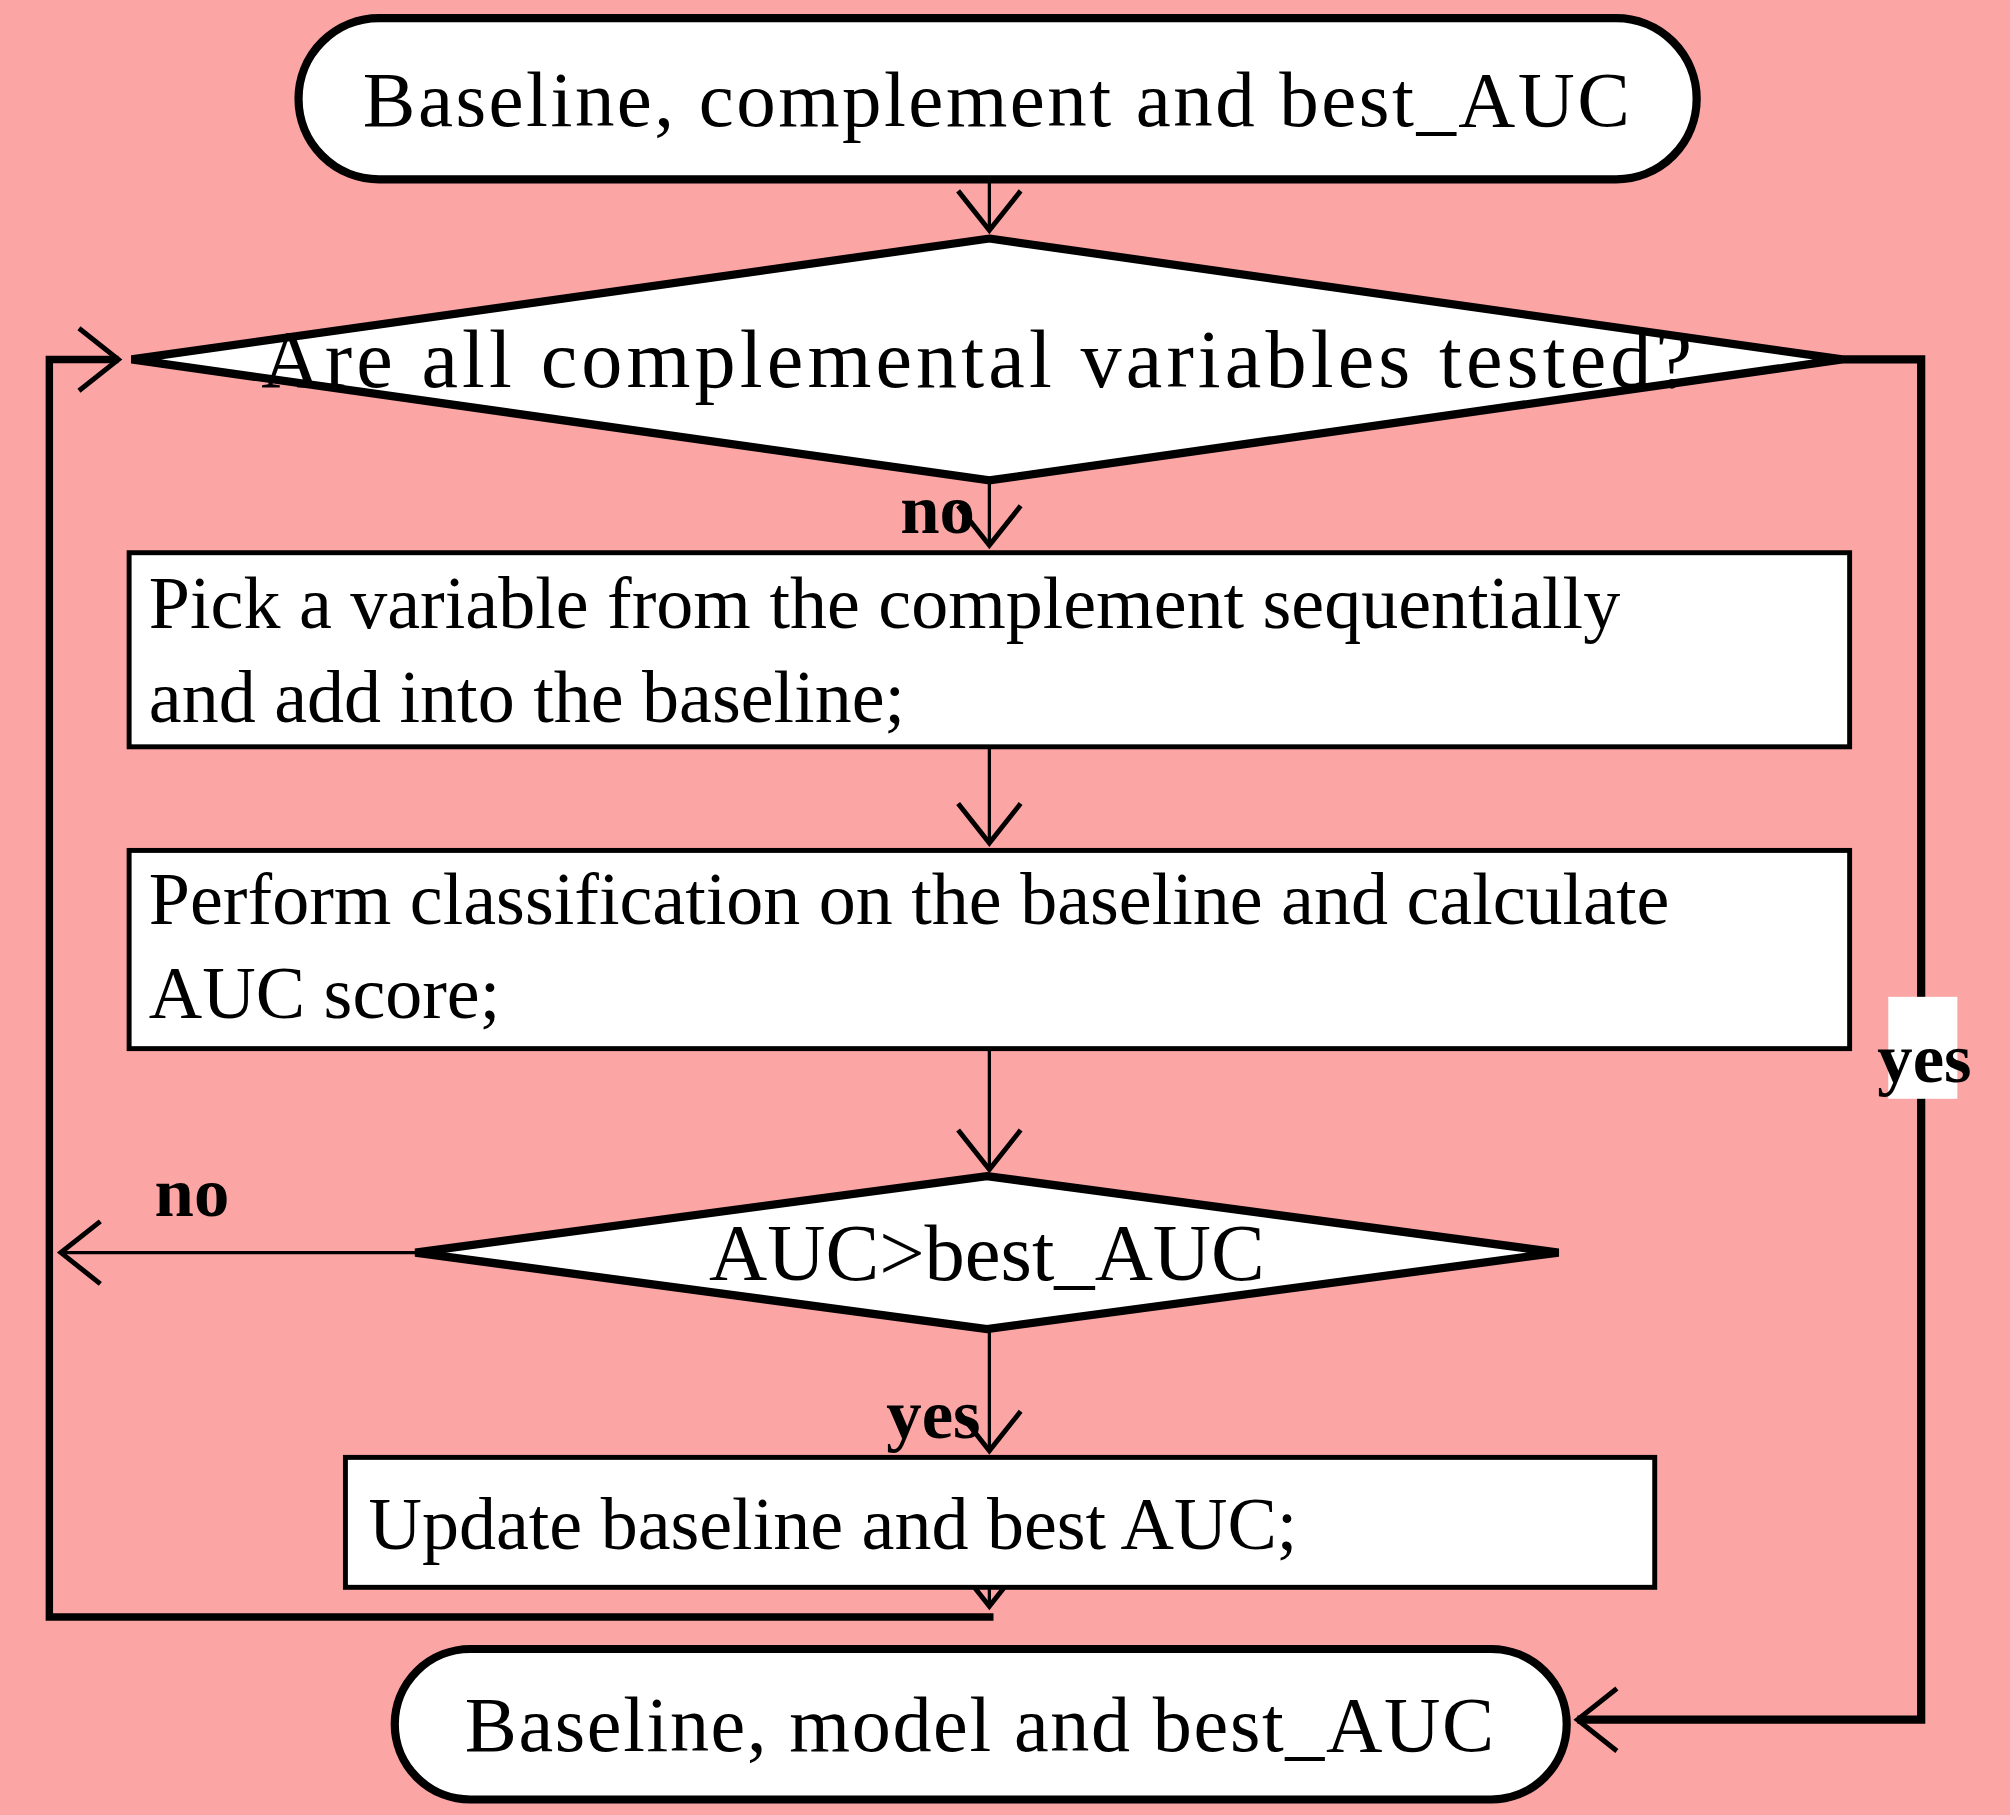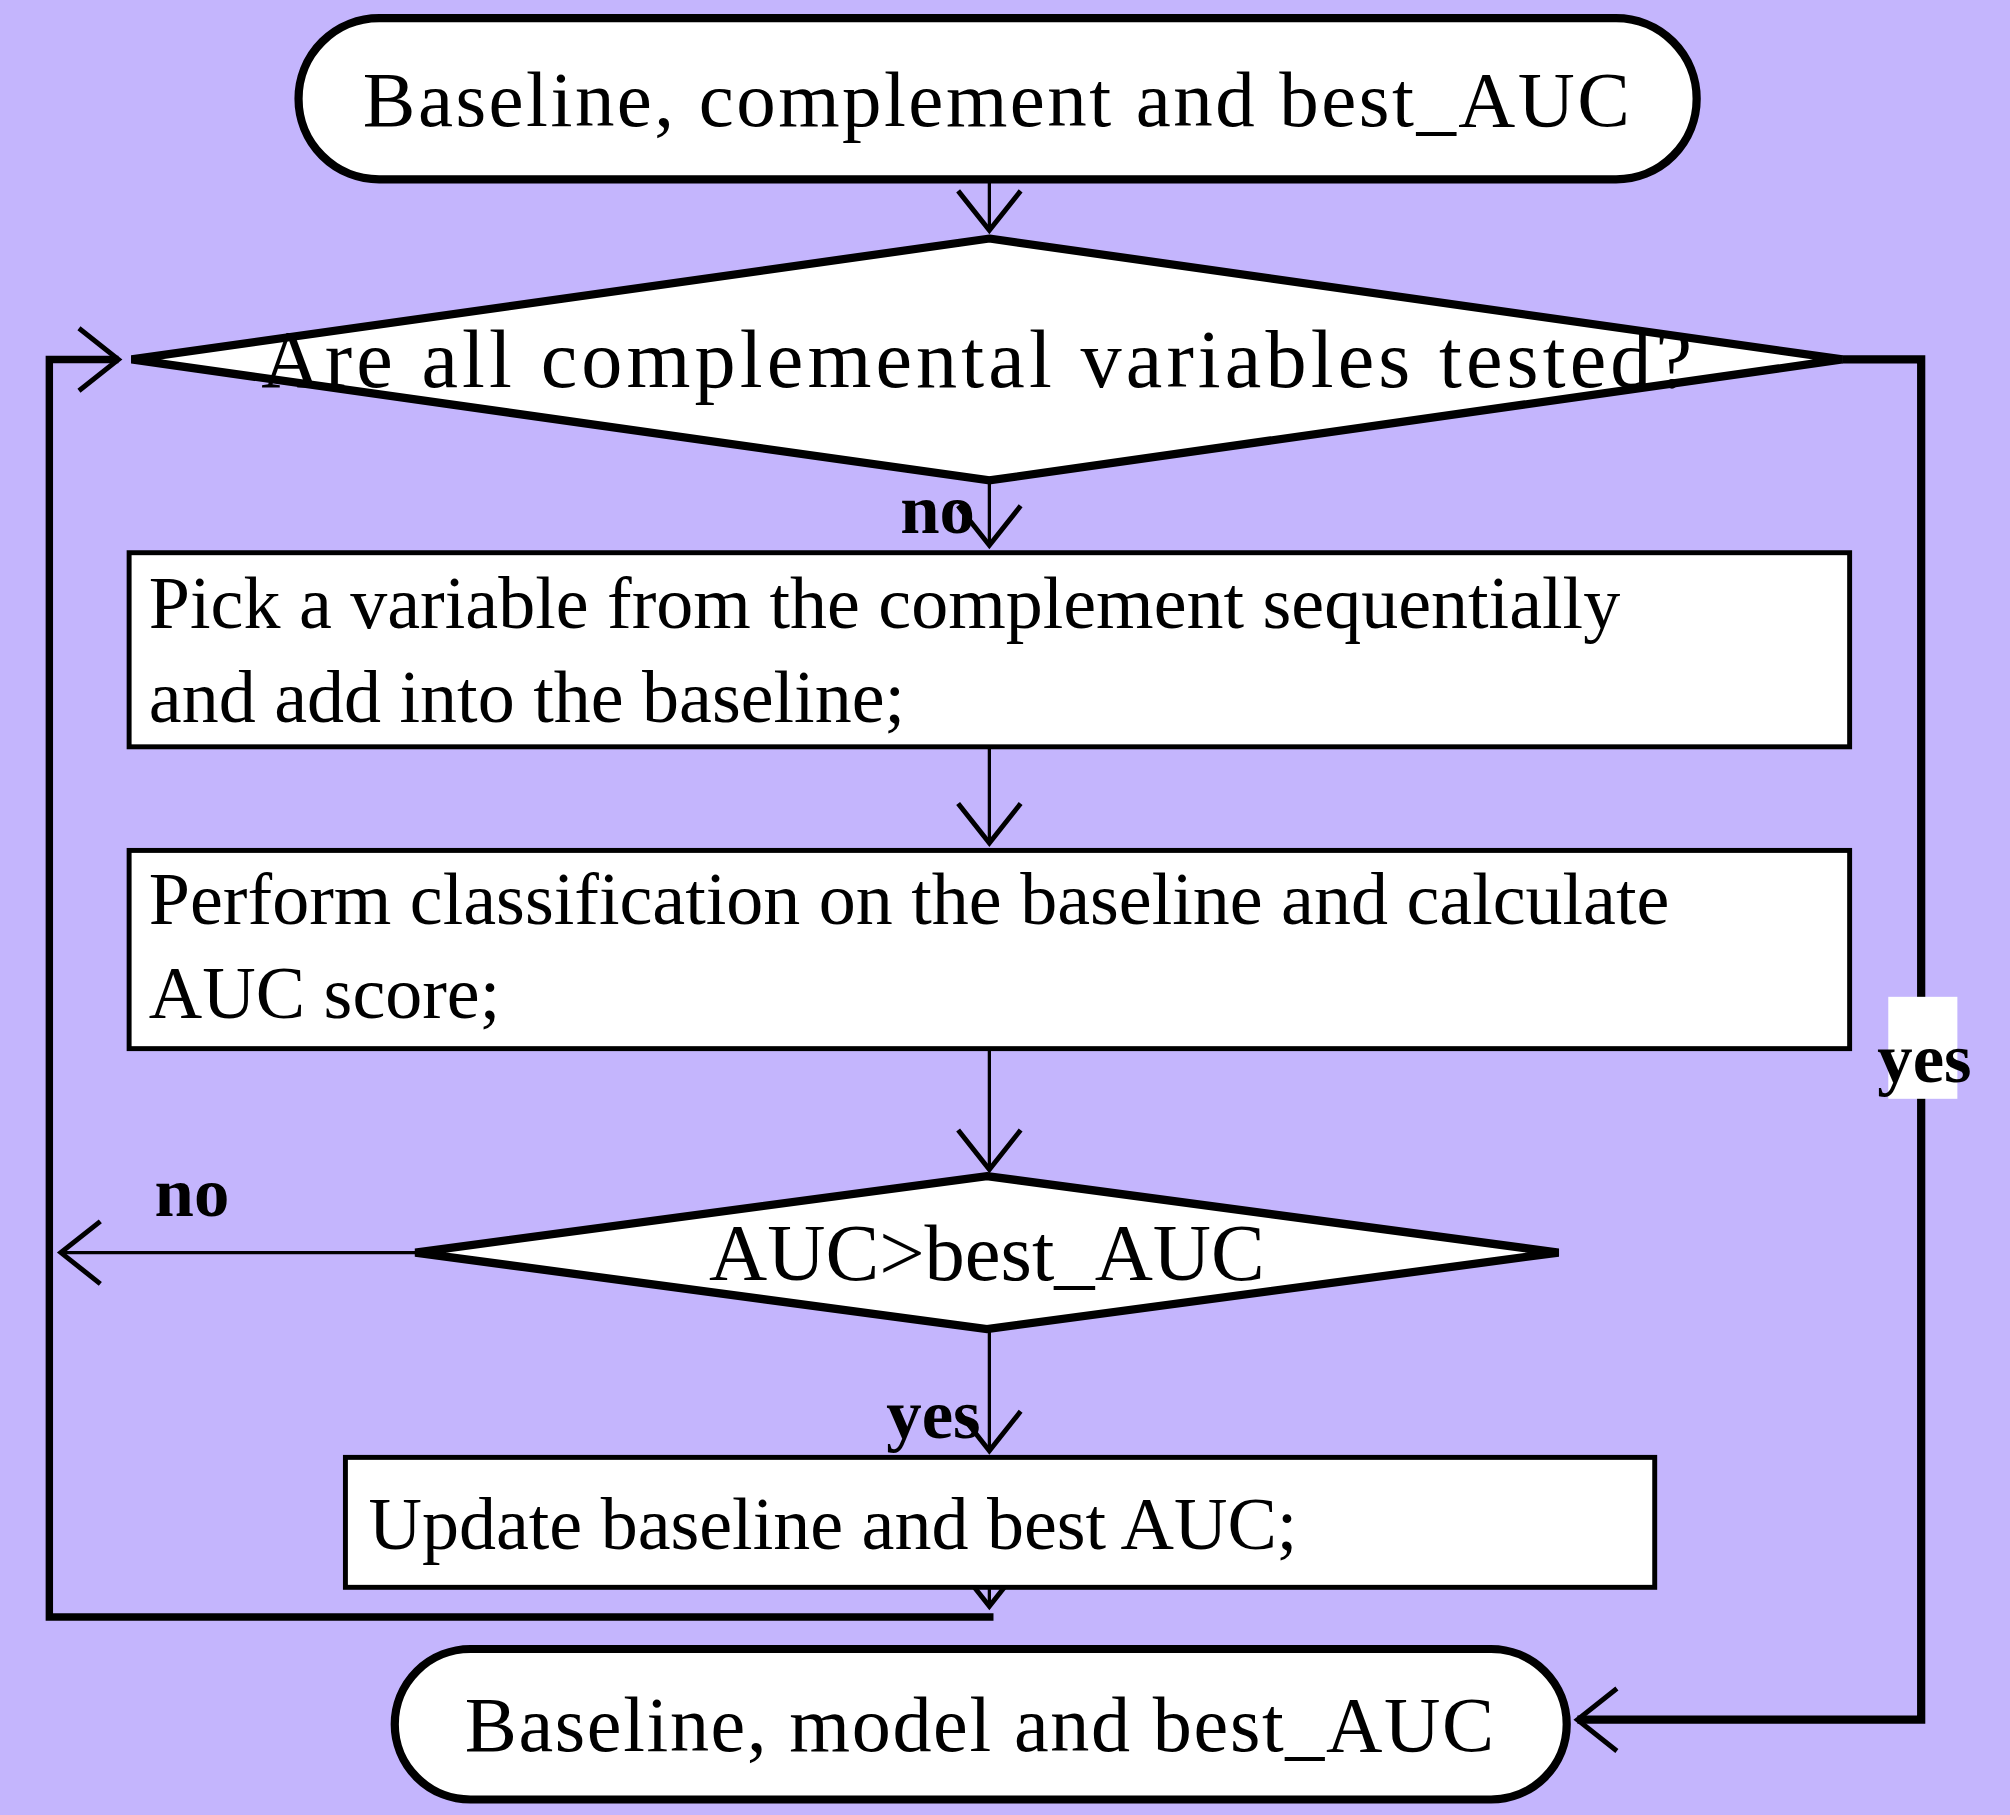--- a/index.html
+++ b/index.html
@@ -1,16 +1,16 @@
 <!DOCTYPE html>
 <html style="font-size:13px"><head>
 <meta charset="utf-8">
 <style>
   html,body{margin:0;padding:0;background:#ffffff;}
-  .stage{width:2010px;height:1816px;position:relative;background:#c4b5fd;}
+  .stage{width:2010px;height:1816px;position:relative;background:#fca5a5;}
   svg{display:block;}
   text{font-family:"Liberation Serif","DejaVu Serif",serif;fill:#000000;}
   .node-text{font-size:90px;}
   .oval-text{font-size:96px;letter-spacing:3px;}
   .oval2-text{font-size:95px;letter-spacing:2px;}
   .diamond1-text{font-size:100px;letter-spacing:5px;}
   .diamond2-text{font-size:98px;}
   .edge-label{font-size:86px;font-weight:bold;}
   .shape{fill:#ffffff;stroke:#000000;}
   .thin{stroke:#000000;stroke-width:4;fill:none;}

